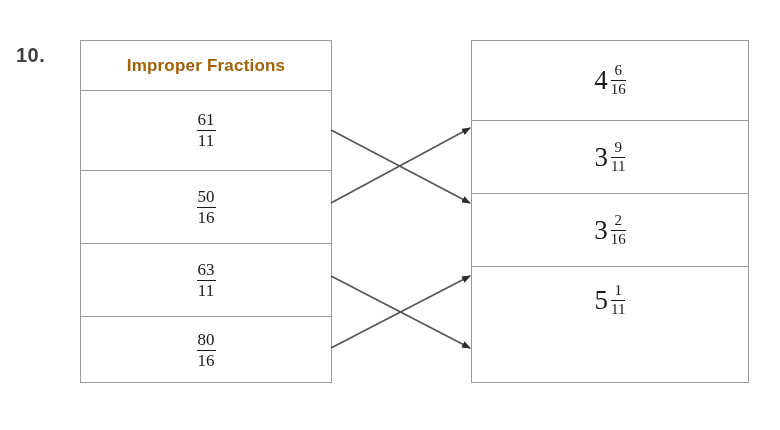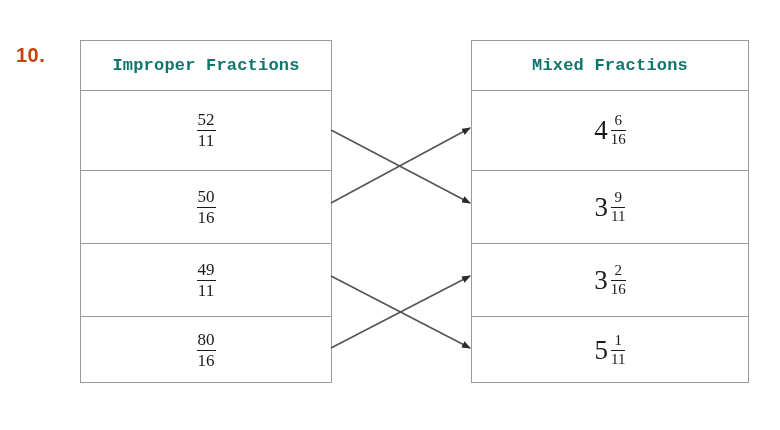--- a/index.html
+++ b/index.html
@@ -20,45 +20,45 @@
   }
 
   
   .q-number {
     position: absolute;
     left: 16px;
     top: 44px;
     font-family: "Liberation Sans", sans-serif;
     font-size: 20px;
     font-weight: 600;
-    color: #c2410c;
+    color: #404040;
     letter-spacing: 0.5px;
   }
 
   
   .fraction-table {
     position: absolute;
     box-sizing: border-box;
     border: 1.5px solid #9a9a9a;
     background: #ffffff;
   }
   .table-left  { left: 80px;  top: 40px; width: 252px; height: 343px; }
   .table-right { left: 471px; top: 40px; width: 278px; height: 343px; }
 
   .table-header {
     box-sizing: border-box;
     height: 50px;
     border-bottom: 1.5px solid #9a9a9a;
     display: flex;
     align-items: center;
     justify-content: center;
-    font-family: Liberation Mono, monospace;
+    font-family: Liberation Sans, sans-serif;
     font-size: 17px;
     font-weight: 700;
-    color: #0f766e;
+    color: #a16207;
     letter-spacing: 0.2px;
   }
 
   .table-row {
     box-sizing: border-box;
     border-bottom: 1.2px solid #9a9a9a;
     display: flex;
     align-items: center;
     justify-content: center;
   }
@@ -123,51 +123,50 @@
 <div id="page">
 
   <div class="q-number">10.</div>
 
   <div class="fraction-table table-left">
 
     <div class="table-header">Improper Fractions</div>
 
     <div class="table-row r1">
       <span class="frac">
-        <span class="num">52</span>
+        <span class="num">61</span>
         <span class="den">11</span>
       </span>
     </div>
 
     <div class="table-row r2">
       <span class="frac">
         <span class="num">50</span>
         <span class="den">16</span>
       </span>
     </div>
 
     <div class="table-row r3">
       <span class="frac">
-        <span class="num">49</span>
+        <span class="num">63</span>
         <span class="den">11</span>
       </span>
     </div>
 
     <div class="table-row r4 last">
       <span class="frac">
         <span class="num">80</span>
         <span class="den">16</span>
       </span>
     </div>
 
   </div>
 
   <div class="fraction-table table-right">
 
-    <div class="table-header">Mixed Fractions</div>
 
     <div class="table-row r1">
       <span class="mixed">
         <span class="whole">4</span>
         <span class="frac">
           <span class="num">6</span>
           <span class="den">16</span>
         </span>
       </span>
     </div>

